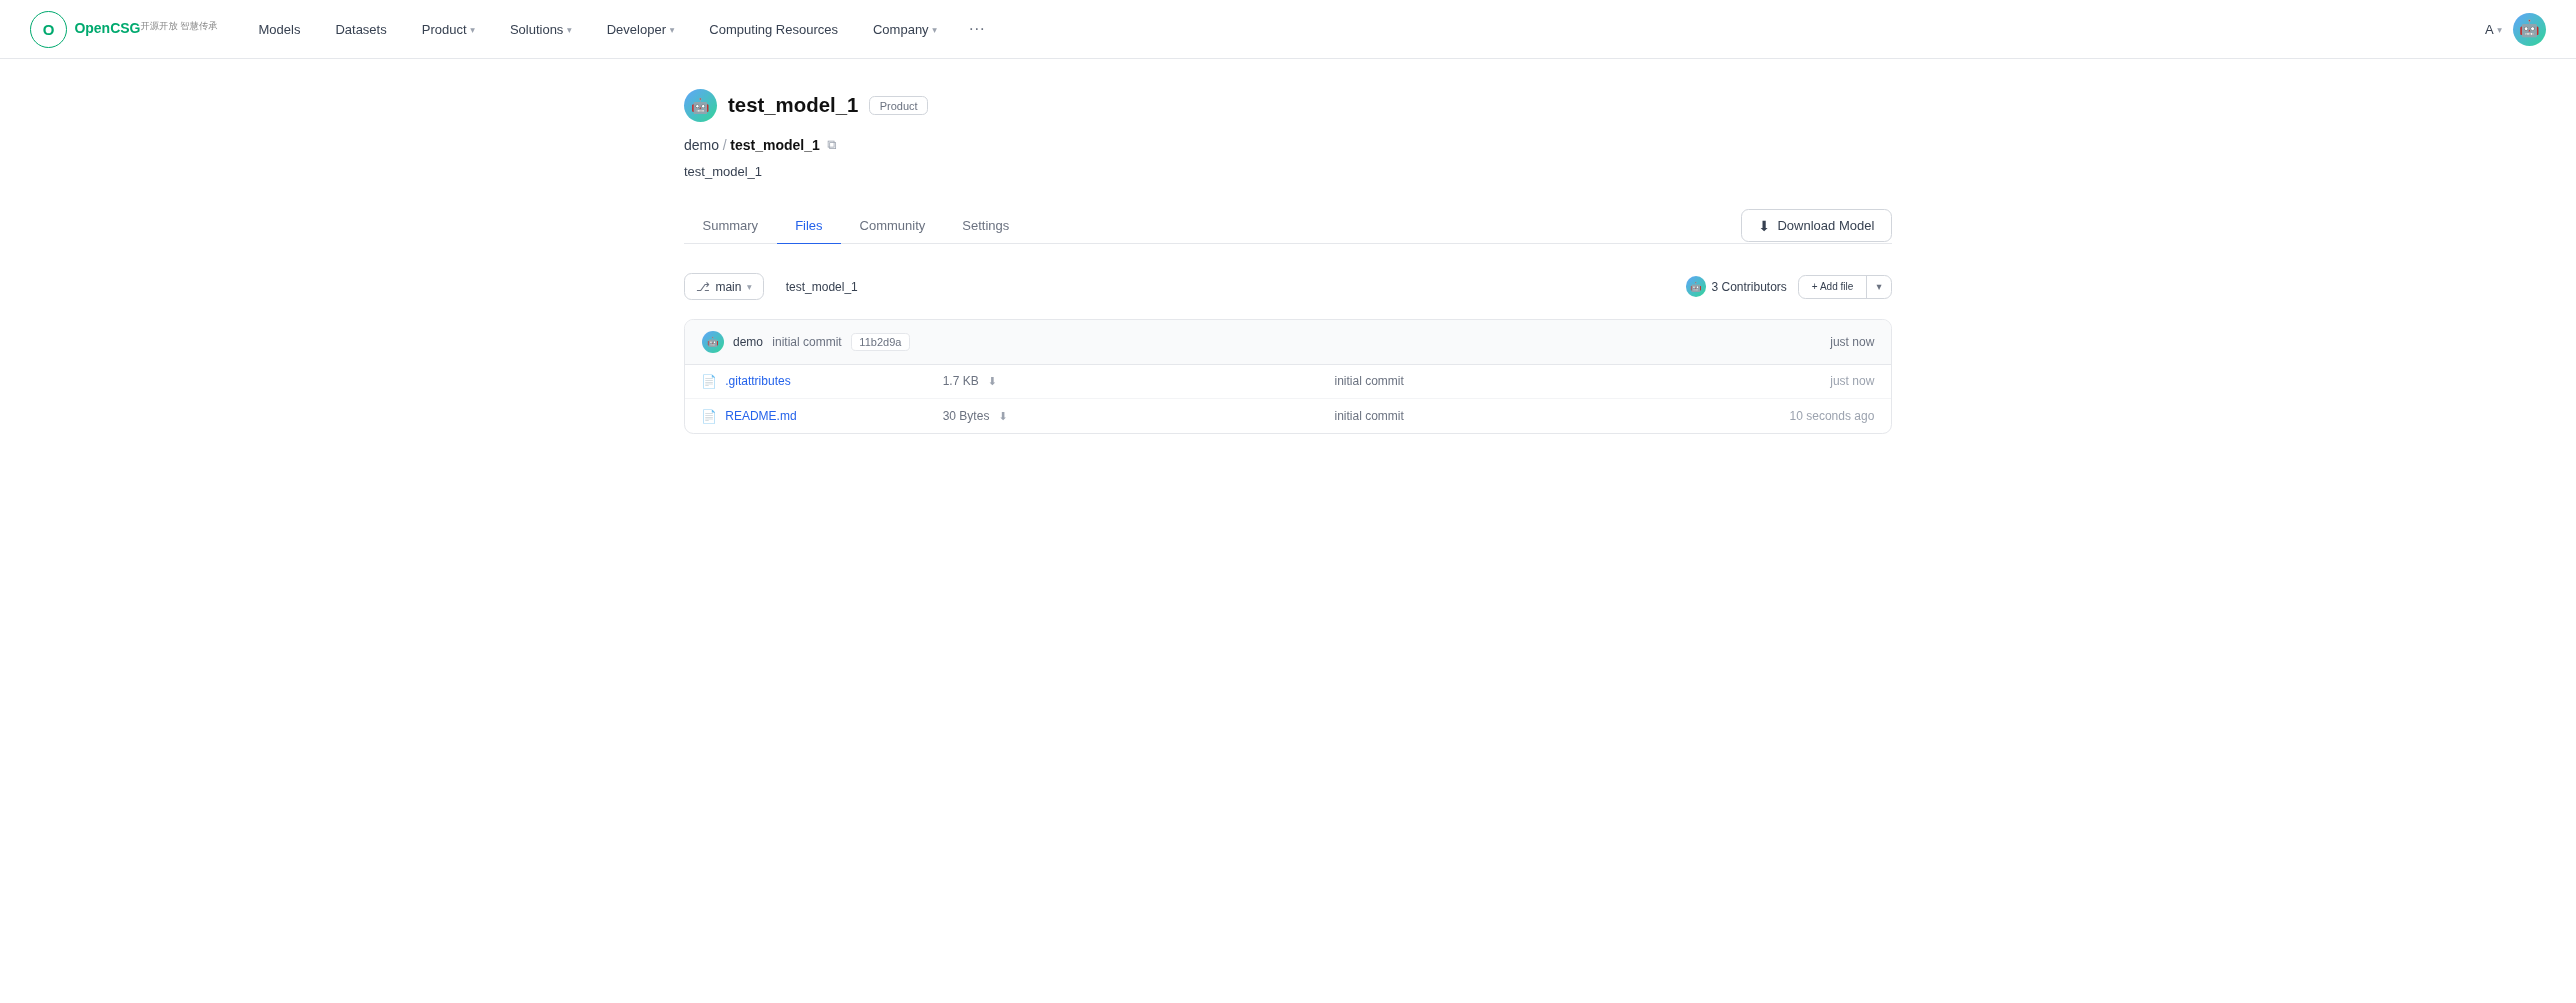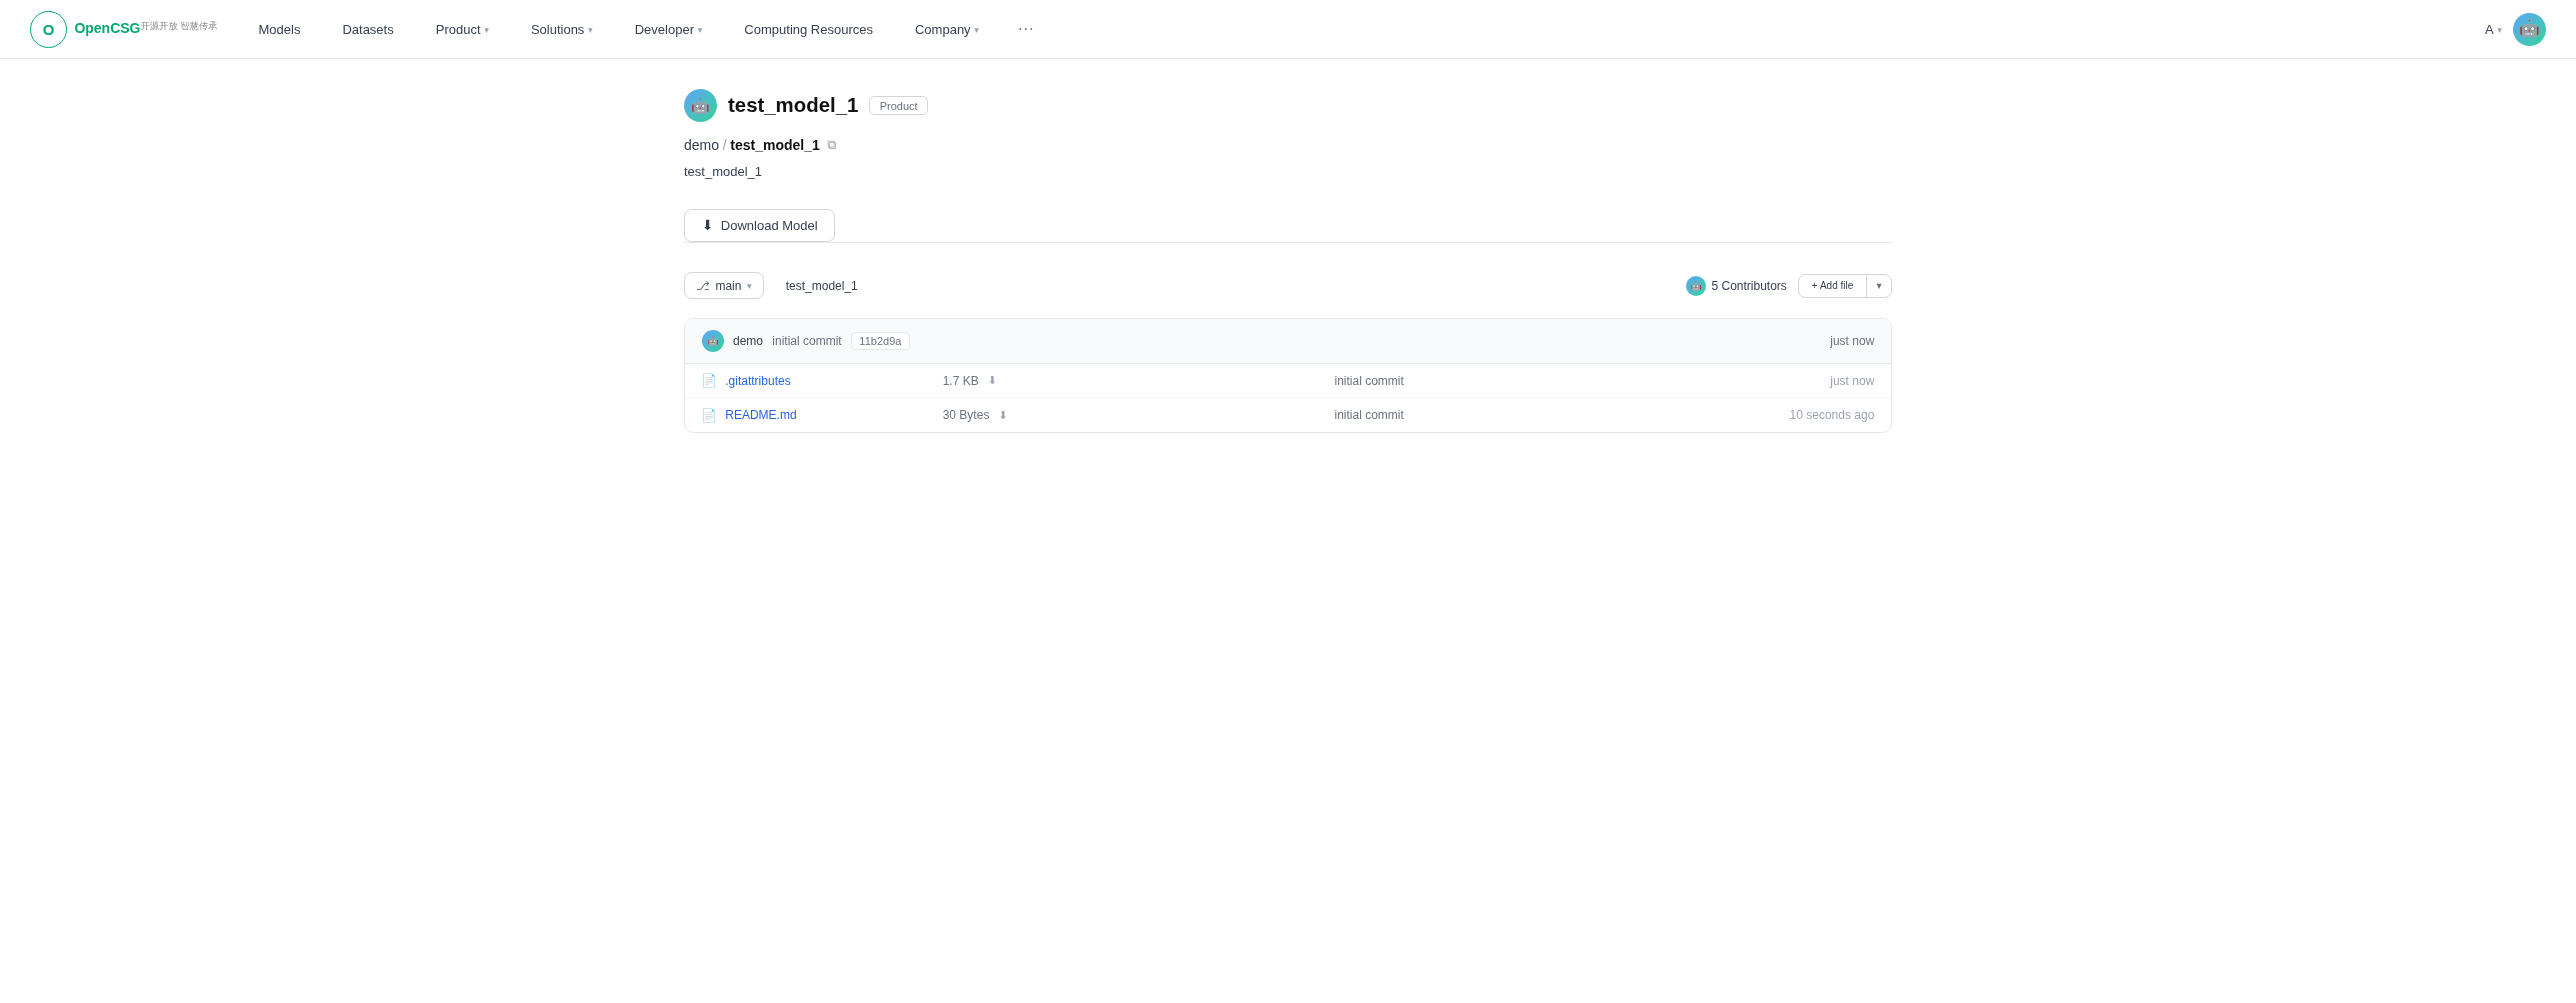--- a/index.html
+++ b/index.html
@@ -11,21 +11,21 @@
       border-bottom: 0.9px solid #e5e7eb; background: #fff; gap: 30px;
     }
     .logo { display: flex; align-items: center; gap: 7.4px; text-decoration: none; flex-shrink: 0; }
     .logo-circle {
       width: 37px; height: 37px; border-radius: 50%; border: 1.9px solid #00a96e;
       display: flex; align-items: center; justify-content: center; color: #00a96e; font-weight: 700; font-size: 15px;
     }
     .logo-text { display: flex; flex-direction: row; line-height: 1.1; }
     .logo-text .main { font-weight: 700; font-size: 14px; color: #00a96e; }
     .logo-text .sub { font-size: 9.3px; color: #888; }
-    .nav-items { display: flex; align-items: center; gap: 20px; flex: 1; }
+    .nav-items { display: flex; align-items: center; gap: 13px; flex: 1; }
     .nav-item {
       display: flex; align-items: center; gap: 3.7px; padding: 5.6px 11px; cursor: pointer;
       color: #374151; font-size: 13px; border-radius: 5.6px; white-space: nowrap;
     }
     .nav-chevron { font-size: 9.3px; color: #9ca3af; }
     .nav-dots { font-size: 16.7px; color: #6b7280; cursor: pointer; padding: 5.6px 7.4px; }
     .nav-right { display: flex; align-items: center; gap: 11px; }
     .lang-btn { display: flex; align-items: center; gap: 3.7px; cursor: pointer; color: #374151; font-size: 13px; }
     .avatar { width: 33px; height: 33px; border-radius: 50%; background: linear-gradient(135deg, #60a5fa, #34d399); display: flex; align-items: center; justify-content: center; font-size: 16.7px; cursor: pointer; }
 
@@ -184,40 +184,54 @@
   <div class="breadcrumb">
     <span class="breadcrumb-demo">demo</span>
     <span class="breadcrumb-sep">/</span>
     <span class="breadcrumb-model">test_model_1</span>
     <span class="copy-icon" title="Copy">⧉</span>
   </div>
 
   <div class="model-desc">test_model_1</div>
 
   <div class="tabs-container">
+    <div class="tabs">
+      <div class="tab">
+        <span>Summary</span>
+      </div>
+      <div class="tab active">
+        <span>Files</span>
+      </div>
+      <div class="tab">
+        <span>Community</span>
+      </div>
+      <div class="tab">
+        <span>Settings</span>
+      </div>
+    </div>
     <button class="download-btn">
       <span style="font-size:14px;">⬇</span>
       <span>Download Model</span>
     </button>
   </div>
 
   <div class="file-browser-header">
     <div class="left-group">
       <div class="branch-selector">
         <span class="branch-icon">⎇</span>
         <span>main</span>
         <span class="branch-chevron">▾</span>
       </div>
       <span class="path-display">test_model_1</span>
     </div>
 
     <div class="contributors-section">
       <div class="contributors-btn">
         <div class="contributors-avatar">🤖</div>
-        <span>5 Contributors</span>
+        <span>3 Contributors</span>
       </div>
       <div class="add-file-btn">
         <div class="add-file-main">
           <span>+ Add file</span>
         </div>
         <div class="add-file-chevron">
           <span>▾</span>
         </div>
       </div>
     </div>

